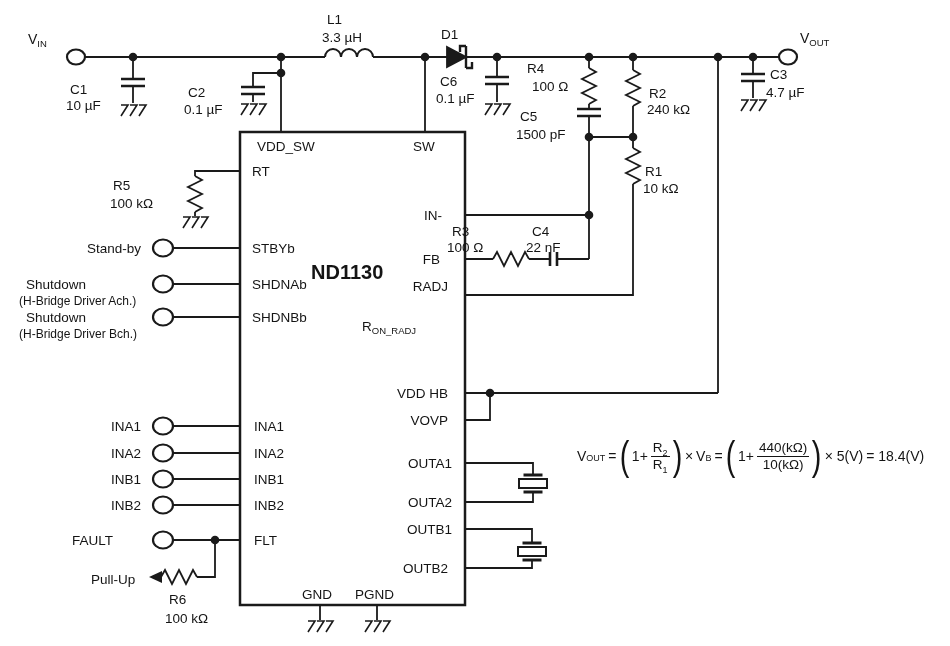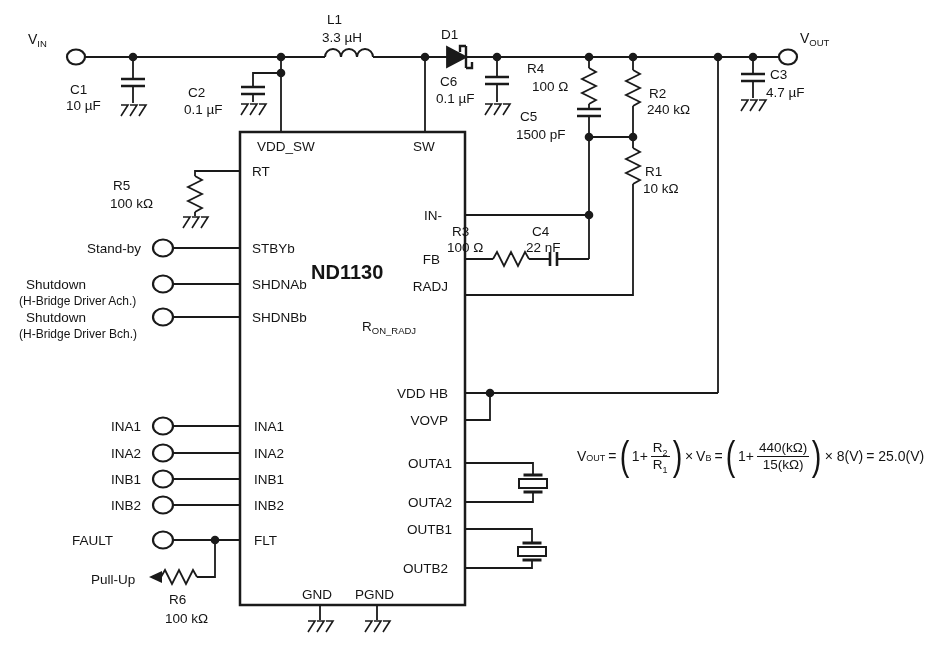--- a/index.html
+++ b/index.html
@@ -239,20 +239,20 @@
   <span>×</span>
   <span class="fvar">
         <span>V</span>
         <sub>B</sub>
       </span>
   <span>=</span>
   <span class="paren">(</span>
   <span>1+</span>
   <span class="frac">
     <span class="num">440(kΩ)</span>
-    <span class="den">15(kΩ)</span>
+    <span class="den">10(kΩ)</span>
   </span>
   <span class="paren">)</span>
-  <span>× 8(V)</span>
-  <span>= 25.0(V)</span>
+  <span>× 5(V)</span>
+  <span>= 18.4(V)</span>
 </div>
 
 </div>
 
 </body></html>

